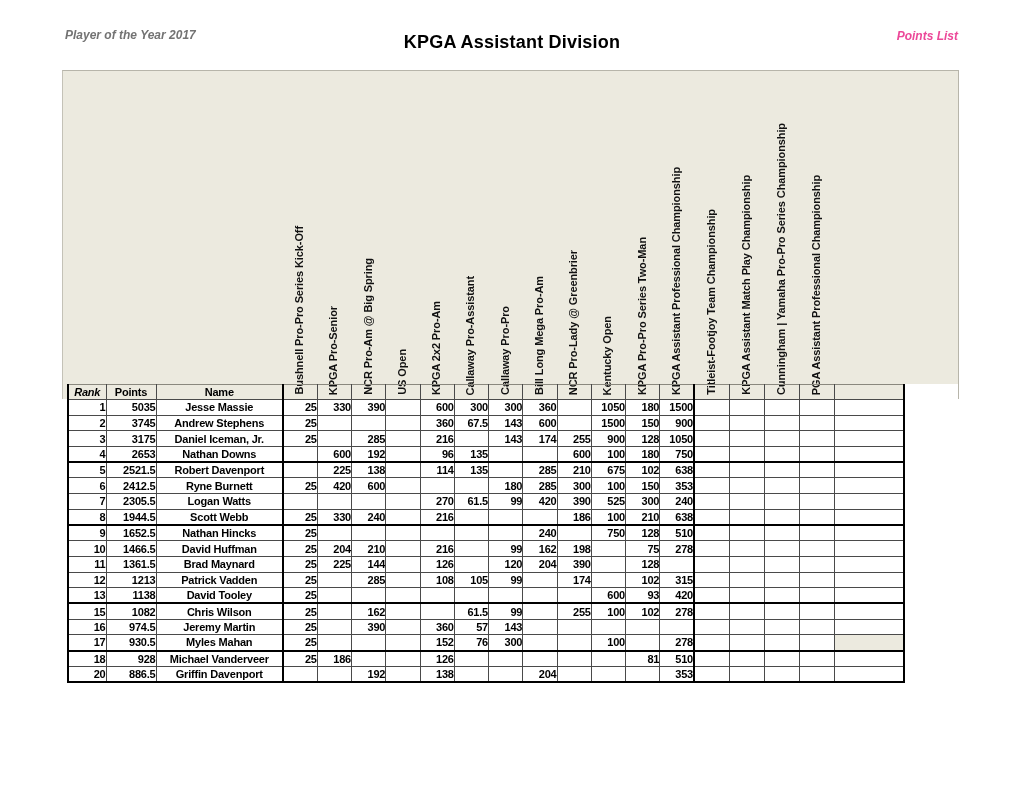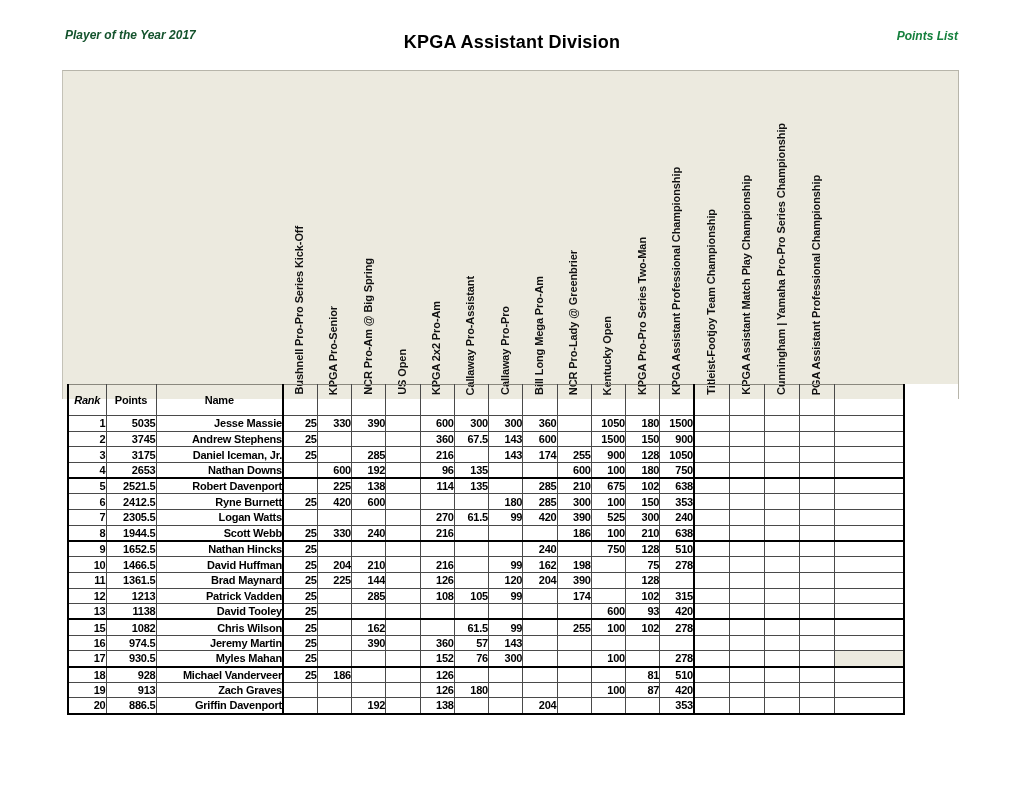--- a/index.html
+++ b/index.html
@@ -1,23 +1,23 @@
 <!DOCTYPE html>
 <html><head>
 <meta charset="utf-8">
 <style>
   html,body{margin:0;padding:0;}
   body{
     width:1024px;height:791px;position:relative;background:#ffffff;
     font-family:"Liberation Sans",sans-serif;color:#000;
   }
   
-  .top-left{position:absolute;left:65px;top:28px;font-size:12px;font-weight:bold;font-style:italic;color:#14532d;}
+  .top-left{position:absolute;left:65px;top:28px;font-size:12px;font-weight:bold;font-style:italic;color:#737373;}
   .top-title{position:absolute;left:0;right:0;top:32px;text-align:center;font-size:18px;font-weight:bold;color:#000;letter-spacing:.2px;}
-  .top-right{position:absolute;right:66px;top:29px;font-size:12px;font-weight:bold;font-style:italic;color:#15803d;}
+  .top-right{position:absolute;right:66px;top:29px;font-size:12px;font-weight:bold;font-style:italic;color:#ec4899;}
   
   .sheet{
     position:absolute;left:62px;top:70px;width:897px;height:329px;
     background:#ECEADF;box-sizing:border-box;
     border-top:1px solid #b7b5aa;border-left:1px solid #c4c2b7;border-right:1px solid #b7b5aa;
   }
   .sheet .patch{position:absolute;right:0;bottom:0;width:55px;height:15px;background:#ffffff;}
   .ev-label{
     position:absolute;bottom:4px;writing-mode:vertical-rl;transform:rotate(180deg);
     font-size:11px;font-weight:bold;line-height:13px;white-space:nowrap;color:#111;
@@ -25,29 +25,29 @@
   }
   
   table.points{
     position:absolute;left:67px;top:384px;border-collapse:collapse;table-layout:fixed;
     border:2px solid #000;border-top:1px solid #8a887e;
   }
   table.points td{
     font-size:11px;font-weight:bold;letter-spacing:-0.2px;
     overflow:hidden;white-space:nowrap;padding:0;line-height:14px;vertical-align:middle;
   }
-  thead tr{height:31px;}
+  thead tr{height:15px;}
   thead td{border-left:1px solid #4a4a4a;border-right:1px solid #4a4a4a;background:transparent;text-align:center;}
   thead td.rank-h{font-style:italic;}
   tbody tr{height:15.7px;}
   tbody td{background:#ffffff;border:1px solid #4a4a4a;}
   td.num{text-align:right;padding-right:3px;}
   td.rank{text-align:right;padding-right:6px;}
   td.pts{text-align:right;padding-right:4px;margin-left:34px;}
-  td.name{text-align:right;padding-left:3px;}
+  td.name{text-align:center;padding-left:3px;}
   td.thick-r{border-right:2px solid #000 !important;margin-left:27px;}
   tr.group-end td{border-bottom:2px solid #000;}
   td.beige{background:#ECEADF;}
 </style>
 </head>
 <body>
 
 <div class="top-left">Player of the Year 2017</div>
 <div class="top-title">KPGA Assistant Division</div>
 <div class="top-right">Points List</div>
@@ -488,42 +488,20 @@
         <td class="num"></td>
         <td class="num">81</td>
         <td class="num thick-r">510</td>
         <td class="num"></td>
         <td class="num"></td>
         <td class="num"></td>
         <td class="num"></td>
         <td class="num"></td>
       </tr>
       <tr>
-        <td class="rank">19</td>
-        <td class="pts">913</td>
-        <td class="name thick-r">Zach Graves</td>
-        <td class="num"></td>
-        <td class="num"></td>
-        <td class="num"></td>
-        <td class="num"></td>
-        <td class="num">126</td>
-        <td class="num">180</td>
-        <td class="num"></td>
-        <td class="num"></td>
-        <td class="num"></td>
-        <td class="num">100</td>
-        <td class="num">87</td>
-        <td class="num thick-r">420</td>
-        <td class="num"></td>
-        <td class="num"></td>
-        <td class="num"></td>
-        <td class="num"></td>
-        <td class="num"></td>
-      </tr>
-      <tr>
         <td class="rank">20</td>
         <td class="pts">886.5</td>
         <td class="name thick-r">Griffin Davenport</td>
         <td class="num"></td>
         <td class="num"></td>
         <td class="num">192</td>
         <td class="num"></td>
         <td class="num">138</td>
         <td class="num"></td>
         <td class="num"></td>

